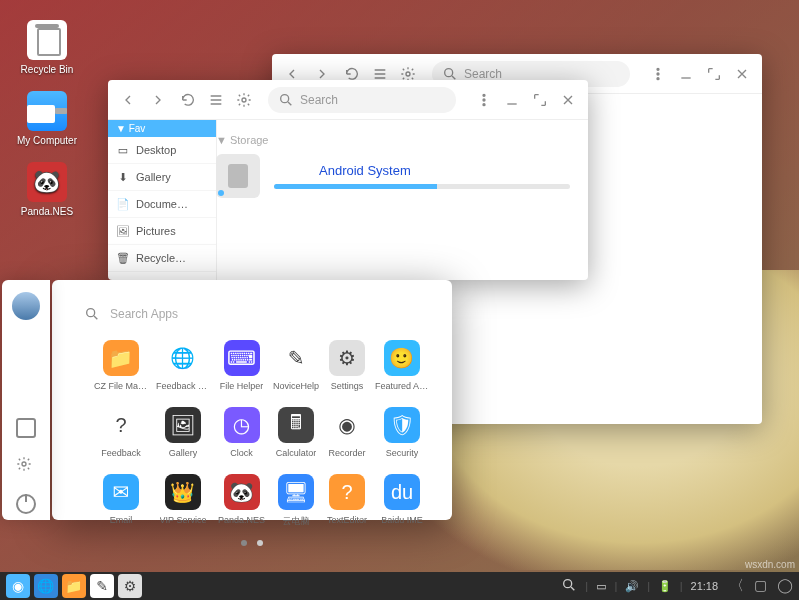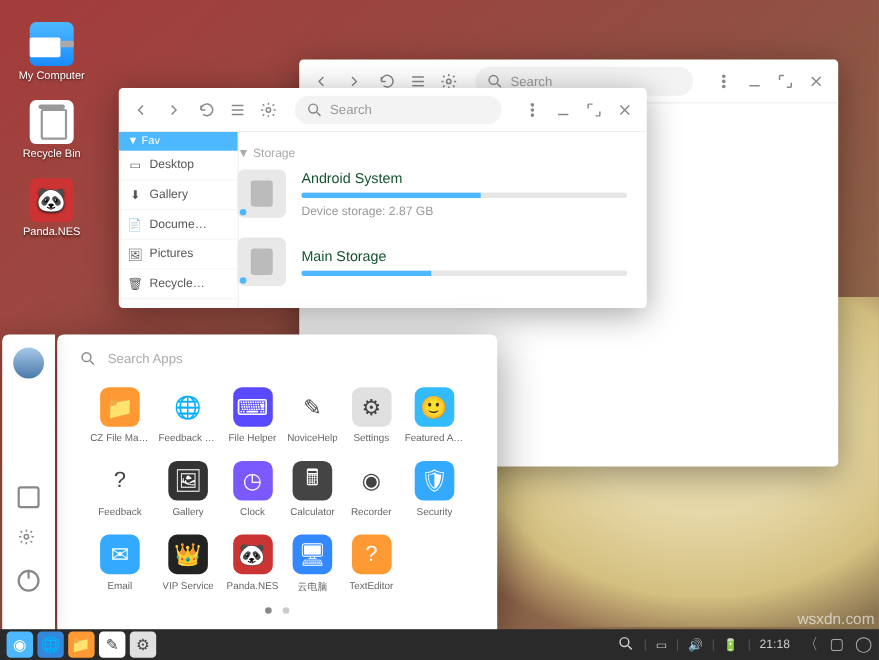--- a/index.html
+++ b/index.html
@@ -34,26 +34,26 @@
 .sb-header { background:#4db8ff; color:#fff; padding:3px 8px; font-size:10px; }
 .sb-item { padding:6px 8px; display:flex; align-items:center; gap:6px; cursor:pointer; color:#555; border-bottom:1px solid #f5f5f5;}
 .sb-ic{width:14px;height:14px;flex-shrink:0;display:inline-flex;align-items:center;justify-content:center;}
 .content { position:absolute; left:90px; right:0; top:40px; bottom:0; padding:14px 18px; overflow:hidden; }
 .section-h { color:#aaa; font-size:11px; margin-bottom:8px; }
 .storage-item { display:flex; gap:14px; margin-bottom:18px; align-items:center;}
 .drive-ic { width:44px; height:44px; background:#e8e8e8; border-radius:6px; display:flex; align-items:center; justify-content:center; position:relative;}
 .drive-ic::before{content:'';width:20px;height:24px;background:#bbb;border-radius:3px;}
 .android-dot{position:absolute;width:6px;height:6px;background:#4db8ff;border-radius:50%;bottom:2px;left:2px;}
 .storage-info { flex:1; }
-.storage-name { font-size:13px; color:#14532d; margin-bottom:6px; }
+.storage-name { font-size:13px; color:#1d4ed8; margin-bottom:6px;margin-left:45px; }
 .progress { width: 100%; height: 5px; background: #e6e6e6; border-radius: 3px; overflow:hidden; position:relative;}
 .progress .fill{height:100%;background:#4db8ff;}
 .storage-sub { font-size:11px; color:#999; margin-top:6px;}
 
-.launcher { position: absolute; left: 52px; top: 280px; width: 400px; height: 275px; background:#fff; border-radius:6px; box-shadow:0 8px 40px rgba(0,0,0,.4); padding:0; z-index:20;margin-top:24px;}
+.launcher { position: absolute; left: 52px; top: 280px; width: 400px; height: 240px; background:#fff; border-radius:6px; box-shadow:0 8px 40px rgba(0,0,0,.4); padding:12px; z-index:20;}
 .launcher-left { position:absolute; left:-50px; top:0; width:48px; height:100%; background:#fff; border-radius:6px 0 0 6px; box-shadow:-4px 0 20px rgba(0,0,0,.2); display:flex; flex-direction:column; align-items:center; padding-top:12px; gap:18px;}
 .avatar{width:28px;height:28px;border-radius:50%;background:linear-gradient(#a8c8e8,#4a7aaa);margin-bottom:80px;}
 .ll-ic{width:20px;height:20px;border:2px solid #888;border-radius:3px;cursor:pointer;}
 .ll-ic.gear{border:none;}
 .ll-ic.power{border:none;border:2px solid #888;border-radius:50%;position:relative;}
 .ll-ic.power::before{content:'';position:absolute;left:7px;top:-2px;width:2px;height:8px;background:#888;}
 .launch-search{display:flex;align-items:center;padding:14px 20px;gap:10px;color:#aaa;font-size:12px;}
 .app-grid{padding:4px 30px;display:grid;grid-template-columns:repeat(6,1fr);gap:16px 8px;}
 .app{display:flex;flex-direction:column;align-items:center;gap:5px;cursor:pointer;}
 .app-ic{width:36px;height:36px;border-radius:8px;display:flex;align-items:center;justify-content:center;font-size:20px;}
@@ -63,41 +63,41 @@
 .dot.active{background:#888;}
 
 .taskbar { position:absolute; left:0; right:0; bottom:0; height:28px; background:#2a2a2a; display:flex; align-items:center; padding:0 6px; z-index:30;}
 .tb-item{width:24px;height:24px;margin-right:4px;border-radius:4px;display:flex;align-items:center;justify-content:center;cursor:pointer;font-size:14px;}
 .tb-start{background:#4db8ff;color:#fff;font-size:14px;}
 .tray{margin-left:auto;display:flex;align-items:center;gap:8px;color:#ccc;font-size:11px;}
 .tray-ic{cursor:pointer;}
 .tray-sep{color:#555;}
 .nav-btns{display:flex;gap:10px;margin-left:12px;color:#aaa;}
 .nav-btn{cursor:pointer;font-size:14px;}
-.watermark{position:absolute;right:4px;bottom:30px;font-size:14px;color:rgba(255,255,255,.6);}
+.watermark{position:absolute;right:4px;bottom:30px;font-size:10px;color:rgba(255,255,255,.6);}
 svg{width:16px;height:16px;}
 .ic-svg{stroke:#888;stroke-width:2;fill:none;}
 </style>
 </head>
 <body>
 
 <div class="desktop-bg">
   <div class="sq a"></div>
     <div class="sq b"></div>
     <div class="sq c"></div>
 </div>
 
 <div class="desktop-icons">
   <div class="d-icon">
+    <div class="img recycle-bin"></div>
+    <span>Recycle Bin</span>
+  </div>
+  <div class="d-icon">
     <div class="img my-computer"></div>
     <span>My Computer</span>
-  </div>
-  <div class="d-icon">
-    <div class="img recycle-bin"></div>
-    <span>Recycle Bin</span>
   </div>
   <div class="d-icon">
     <div class="img panda-d"></div>
     <span>Panda.NES</span>
   </div>
 </div>
 
 <div class="window win-back">
   <div class="toolbar">
     <div class="tb-btn">
@@ -246,32 +246,20 @@
   <div class="content">
     <div class="section-h">▼ <span>Storage</span></div>
     <div class="storage-item">
       <div class="drive-ic">
           <span class="android-dot"></span>
         </div>
       <div class="storage-info">
         <div class="storage-name">Android System</div>
         <div class="progress">
             <div class="fill" style="width:55%"></div>
-          </div>
-        <div class="storage-sub">Device storage: 2.87 GB</div>
-      </div>
-    </div>
-    <div class="storage-item">
-      <div class="drive-ic">
-          <span class="android-dot"></span>
-        </div>
-      <div class="storage-info">
-        <div class="storage-name">Main Storage</div>
-        <div class="progress">
-            <div class="fill" style="width:40%"></div>
           </div>
       </div>
     </div>
   </div>
 </div>
 
 <div class="launcher">
   <div class="launcher-left">
     <div class="avatar"></div>
     <div class="ll-ic"></div>
@@ -349,20 +337,24 @@
         <div class="app-ic" style="background:#cc3333;color:#fff">🐼</div>
         <div class="app-lbl">Panda.NES</div>
       </div>
       <div class="app">
         <div class="app-ic" style="background:#3388ff;color:#fff">🖥</div>
         <div class="app-lbl">云电脑</div>
       </div>
       <div class="app">
         <div class="app-ic" style="background:#ff9933;color:#fff">?</div>
         <div class="app-lbl">TextEditor</div>
+      </div>
+      <div class="app">
+        <div class="app-ic" style="background:#3399ff;color:#fff">du</div>
+        <div class="app-lbl">Baidu IME</div>
       </div>
     </div>
   <div class="pager">
     <div class="dot active"></div>
     <div class="dot"></div>
   </div>
 </div>
 
 <div class="taskbar">
   <div class="tb-item tb-start">◉</div>

